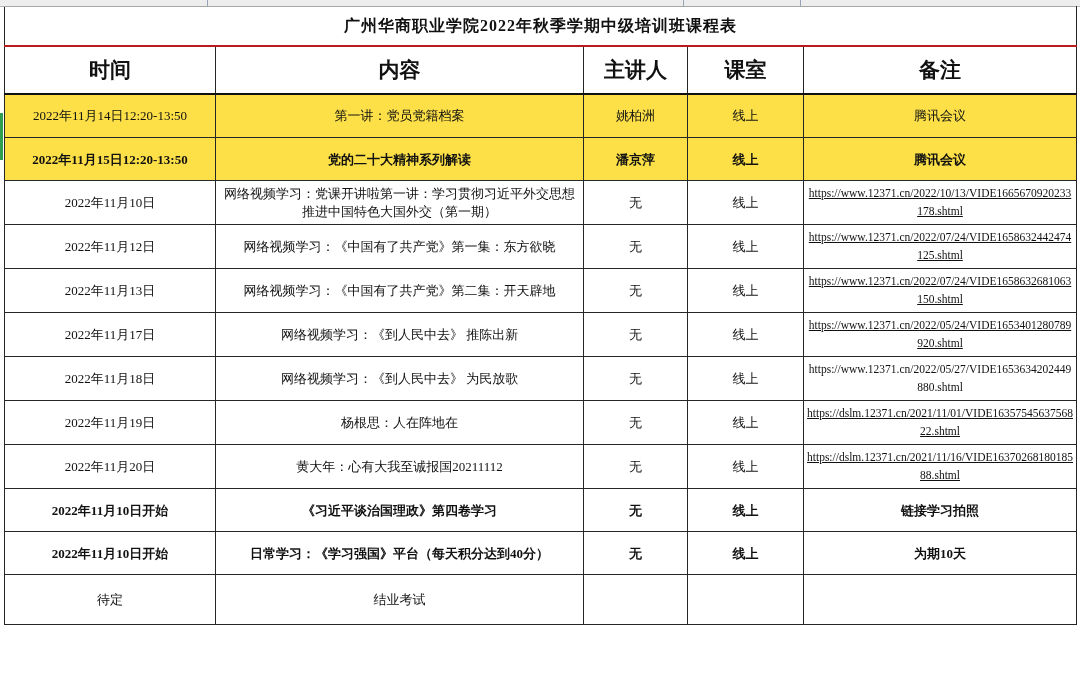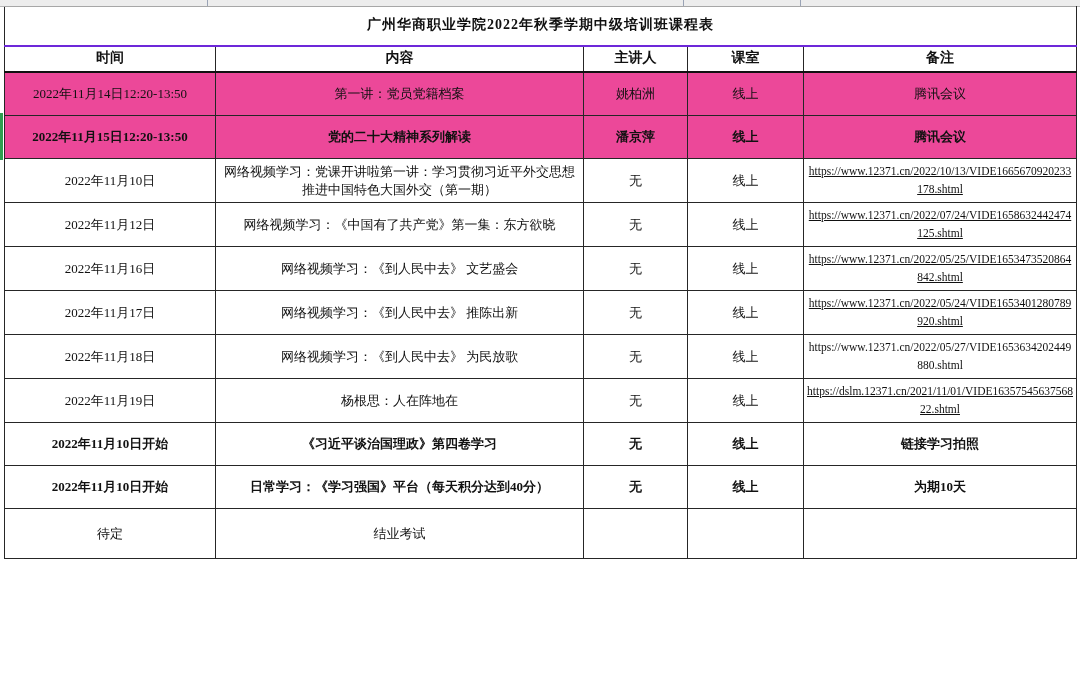--- a/index.html
+++ b/index.html
@@ -27,29 +27,29 @@
   }
   col.c1{width:211px}col.c2{width:368px}col.c3{width:104px}col.c4{width:116px}col.c5{width:273px}
   td,th{
     border:1px solid #262626;
     text-align:center;vertical-align:middle;
     padding:2px 5px;font-size:13px;line-height:1.35;
     overflow:hidden;
   }
   tr.title-row{height:39px;}
   tr.title-row td{
-    border-top:1px solid #a7a7a7;border-bottom:2px solid #6d28d9;
-    font-size:14px;font-weight:bold;letter-spacing:1px;
+    border-top:1px solid #a7a7a7;border-bottom:2px solid #b91c1c;
+    font-size:16px;font-weight:bold;letter-spacing:1px;
   }
   tr.header-row{height:26px;}
-  tr.header-row th{border-bottom:2px solid #111;font-size:14px;font-weight:bold;padding:1px 4px;}
+  tr.header-row th{border-bottom:2px solid #111;font-size:21px;font-weight:bold;padding:9px 4px;}
   tbody tr{height:44px;}
   tr.h43{height:43px;font-weight:bold;}
   tr.last{height:50px;}
-  tr.hl td{background:#ec4899;margin-top:44px;}
+  tr.hl td{background:#fde047;margin-top:44px;}
   td.url{
     font-family:Liberation Serif, serif;
     font-size:11.5px;line-height:1.55;
     word-break:break-all;text-decoration:underline;padding:2px 3px;
   }
   td.url.nounder{text-decoration:none;text-align:center;}
 </style>
 </head>
 <body>
 
@@ -103,25 +103,25 @@
         <td class="url">https://www.12371.cn/2022/10/13/VIDE1665670920233178.shtml</td>
       </tr>
       <tr>
         <td>2022年11月12日</td>
         <td>网络视频学习：《中国有了共产党》第一集：东方欲晓</td>
         <td>无</td>
         <td>线上</td>
         <td class="url">https://www.12371.cn/2022/07/24/VIDE1658632442474125.shtml</td>
       </tr>
       <tr>
-        <td>2022年11月16日</td>
-        <td>网络视频学习：《到人民中去》 文艺盛会</td>
+        <td>2022年11月13日</td>
+        <td>网络视频学习：《中国有了共产党》第二集：开天辟地</td>
         <td>无</td>
         <td>线上</td>
-        <td class="url">https://www.12371.cn/2022/05/25/VIDE1653473520864842.shtml</td>
+        <td class="url">https://www.12371.cn/2022/07/24/VIDE1658632681063150.shtml</td>
       </tr>
       <tr>
         <td>2022年11月17日</td>
         <td>网络视频学习：《到人民中去》 推陈出新</td>
         <td>无</td>
         <td>线上</td>
         <td class="url">https://www.12371.cn/2022/05/24/VIDE1653401280789920.shtml</td>
       </tr>
       <tr>
         <td>2022年11月18日</td>
@@ -129,20 +129,27 @@
         <td>无</td>
         <td>线上</td>
         <td class="url nounder">https://www.12371.cn/2022/05/27/VIDE1653634202449880.shtml</td>
       </tr>
       <tr>
         <td>2022年11月19日</td>
         <td>杨根思：人在阵地在</td>
         <td>无</td>
         <td>线上</td>
         <td class="url">https://dslm.12371.cn/2021/11/01/VIDE1635754563756822.shtml</td>
+      </tr>
+      <tr>
+        <td>2022年11月20日</td>
+        <td>黄大年：心有大我至诚报国20211112</td>
+        <td>无</td>
+        <td>线上</td>
+        <td class="url">https://dslm.12371.cn/2021/11/16/VIDE1637026818018588.shtml</td>
       </tr>
       <tr class="h43">
         <td>2022年11月10日开始</td>
         <td>《习近平谈治国理政》第四卷学习</td>
         <td>无</td>
         <td>线上</td>
         <td>链接学习拍照</td>
       </tr>
       <tr class="h43">
         <td>2022年11月10日开始</td>

